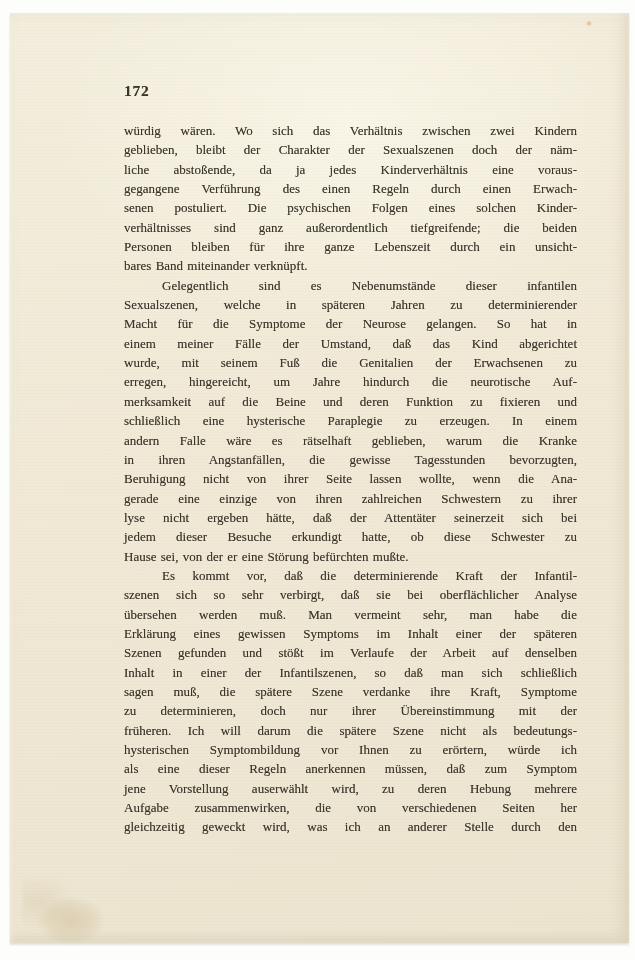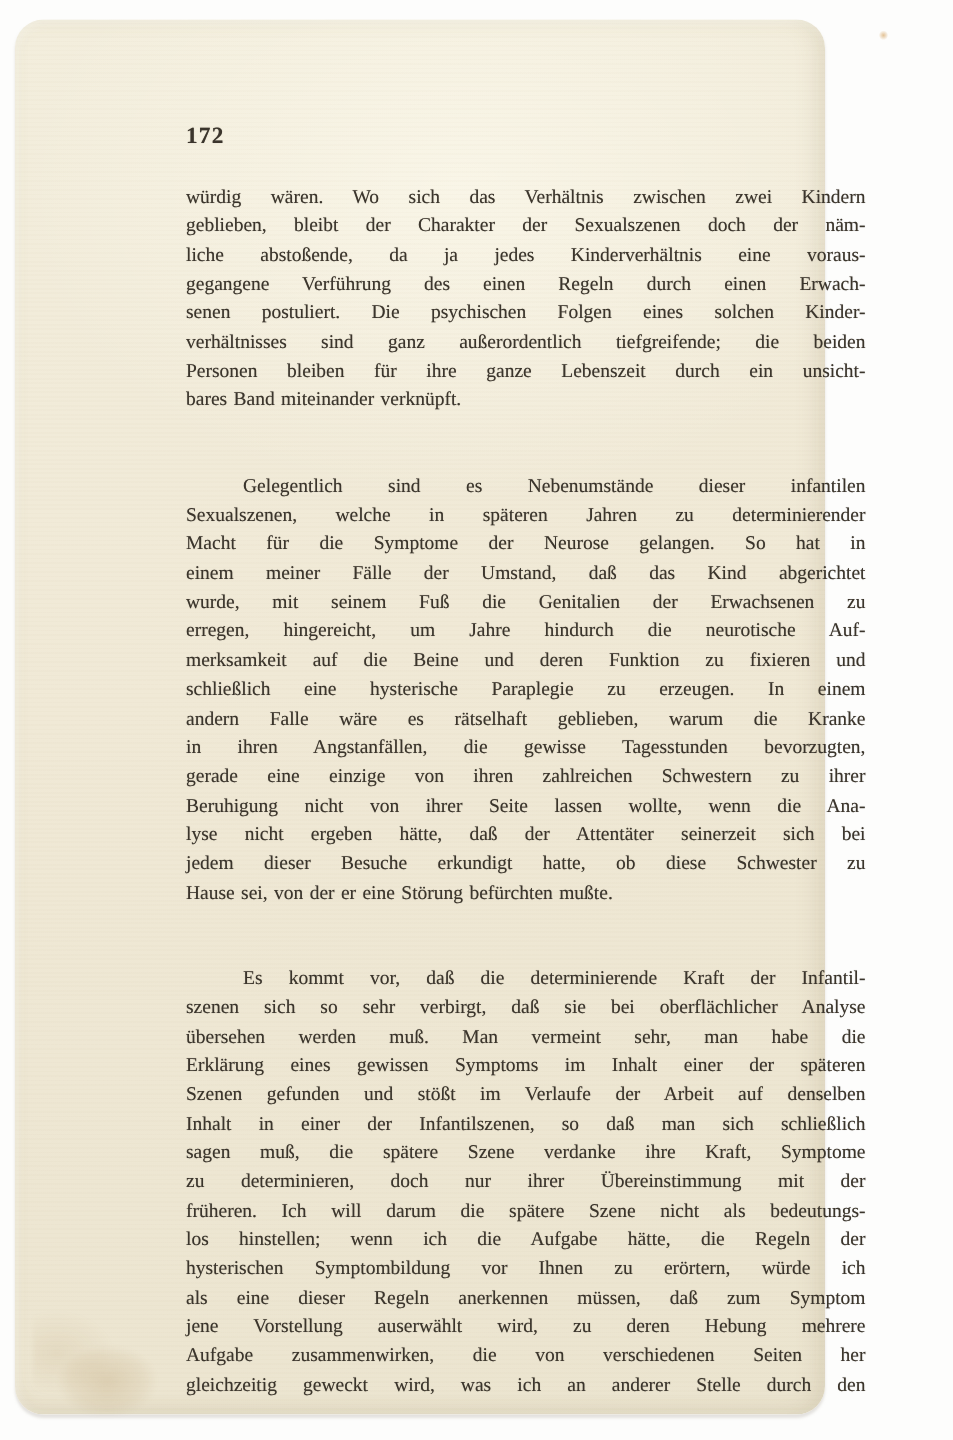--- a/index.html
+++ b/index.html
@@ -13,38 +13,37 @@
     height: 960px;
     background: #fdfdfc;
     overflow: hidden;
     font-family: "Liberation Serif", "DejaVu Serif", serif;
   }
   
   .paper {
     position: absolute;
     left: 10px;
     top: 13px;
-    width: 540px;
+    width: 619px;
     height: 930px;
     background:
       repeating-linear-gradient(
         0deg,
         rgba(170,150,110,0.028) 0px,
         rgba(170,150,110,0.028) 1px,
         rgba(255,255,255,0.0) 1px,
         rgba(255,255,255,0.0) 3px
       ),
       radial-gradient(ellipse 420px 300px at 55% 12%, rgba(255,253,242,0.55), rgba(255,253,242,0) 70%),
       linear-gradient(168deg, #f3eedd 0%, #f0e9d6 45%, #ebe4cf 100%);
     box-shadow:
       inset -7px 0 14px rgba(125,105,70,0.10),
       inset 0 -5px 12px rgba(125,105,70,0.06),
       inset 2px 2px 6px rgba(255,255,250,0.5),
       0 2px 2px rgba(180,175,165,0.35);
-    border-radius: 19px;
   }
   
   .stain {
     position: absolute;
     left: 12px;
     top: 855px;
     width: 130px;
     height: 85px;
     background:
       radial-gradient(ellipse 45px 32px at 38% 62%, rgba(158,118,58,0.20), rgba(158,118,58,0.08) 55%, rgba(158,118,58,0) 75%),
@@ -87,21 +86,20 @@
   }
   .body-text .line {
     text-align: justify;
     text-align-last: left;
   }
   .body-text .line.just {
     text-align-last: justify;
   }
   .body-text .line.indent {
     padding-left: 38px;
-    margin-top: 38px;
   }
 </style>
 </head>
 <body>
 
 <div class="scan" style="--ink: #3b352c; background: rgb(253, 253, 252);">
   <div class="paper">
     <div class="stain"></div>
     <div class="fleck"></div>
     <div class="page-number">172</div>
@@ -117,35 +115,34 @@
         <div class="line indent just">Gelegentlich sind es Nebenumstände dieser infantilen</div>
         <div class="line just">Sexualszenen, welche in späteren Jahren zu determinierender</div>
         <div class="line just">Macht für die Symptome der Neurose gelangen. So hat in</div>
         <div class="line just">einem meiner Fälle der Umstand, daß das Kind abgerichtet</div>
         <div class="line just">wurde, mit seinem Fuß die Genitalien der Erwachsenen zu</div>
         <div class="line just">erregen, hingereicht, um Jahre hindurch die neurotische Auf-</div>
         <div class="line just">merksamkeit auf die Beine und deren Funktion zu fixieren und</div>
         <div class="line just">schließlich eine hysterische Paraplegie zu erzeugen. In einem</div>
         <div class="line just">andern Falle wäre es rätselhaft geblieben, warum die Kranke</div>
         <div class="line just">in ihren Angstanfällen, die gewisse Tagesstunden bevorzugten,</div>
+        <div class="line just">Beruhigung nicht von ihrer Seite lassen wollte, wenn die Ana-</div>
         <div class="line just">gerade eine einzige von ihren zahlreichen Schwestern zu ihrer</div>
-        <div class="line just">Beruhigung nicht von ihrer Seite lassen wollte, wenn die Ana-</div>
         <div class="line just">lyse nicht ergeben hätte, daß der Attentäter seinerzeit sich bei</div>
         <div class="line just">jedem dieser Besuche erkundigt hatte, ob diese Schwester zu</div>
         <div class="line">Hause sei, von der er eine Störung befürchten mußte.</div>
         <div class="line indent just">Es kommt vor, daß die determinierende Kraft der Infantil-</div>
         <div class="line just">szenen sich so sehr verbirgt, daß sie bei oberflächlicher Analyse</div>
         <div class="line just">übersehen werden muß. Man vermeint sehr, man habe die</div>
         <div class="line just">Erklärung eines gewissen Symptoms im Inhalt einer der späteren</div>
         <div class="line just">Szenen gefunden und stößt im Verlaufe der Arbeit auf denselben</div>
         <div class="line just">Inhalt in einer der Infantilszenen, so daß man sich schließlich</div>
         <div class="line just">sagen muß, die spätere Szene verdanke ihre Kraft, Symptome</div>
         <div class="line just">zu determinieren, doch nur ihrer Übereinstimmung mit der</div>
         <div class="line just">früheren. Ich will darum die spätere Szene nicht als bedeutungs-</div>
-        <div class="line just">los hinstellen; wenn ich die Aufgabe hätte, die Regeln der</div>
         <div class="line just">hysterischen Symptombildung vor Ihnen zu erörtern, würde ich</div>
         <div class="line just">als eine dieser Regeln anerkennen müssen, daß zum Symptom</div>
         <div class="line just">jene Vorstellung auserwählt wird, zu deren Hebung mehrere</div>
         <div class="line just">Aufgabe zusammenwirken, die von verschiedenen Seiten her</div>
         <div class="line just">gleichzeitig geweckt wird, was ich an anderer Stelle durch den</div>
       </div>
   </div>
 </div>
 
 </body></html>

